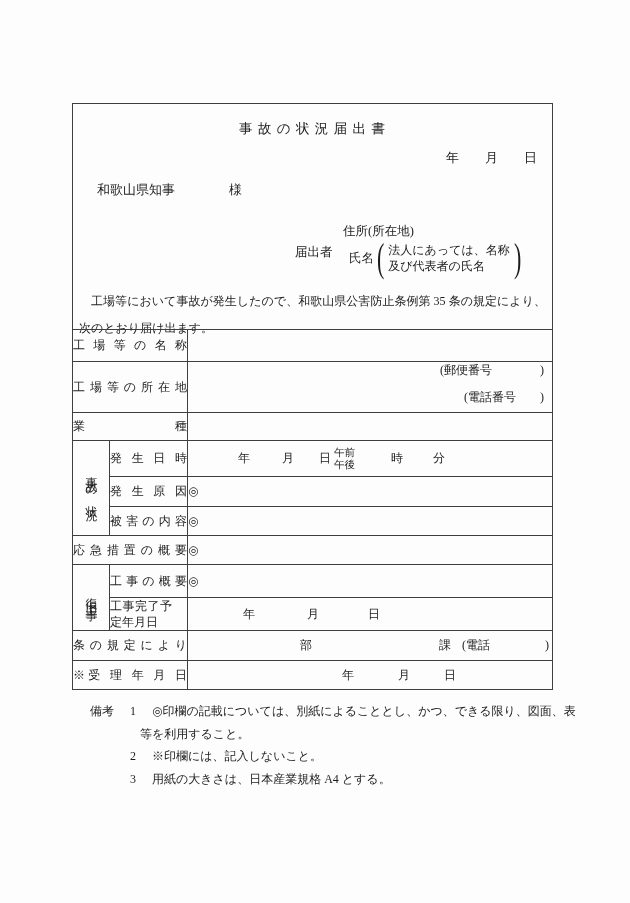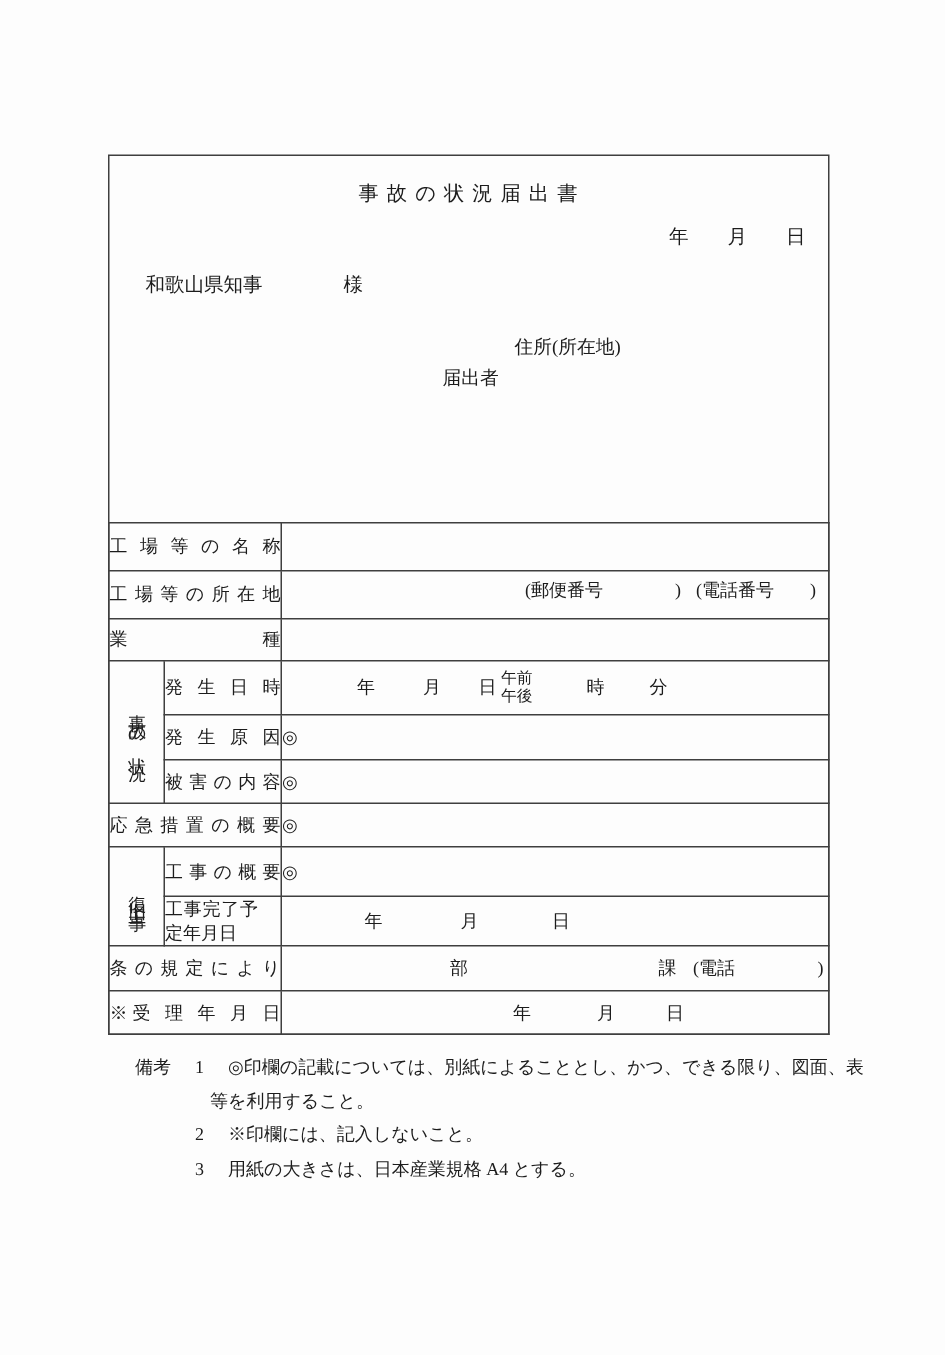--- a/index.html
+++ b/index.html
@@ -87,21 +87,21 @@
   .vtext {
     display: inline-block;
     writing-mode: vertical-lr;
     text-orientation: upright;
   }
   .vtext.sp5 { letter-spacing: 5px; }
   .vtext.sp4 { letter-spacing: 4px; }
   .mark-cell { padding-left: 18px; }
   .addr-cell > div {
     display: flex; justify-content: flex-end; align-items: flex-end;
-    height: 100%; gap: 10px; padding: 0 8px 6px 0;
+    height: 100%; gap: 10px; padding: 0 8px 6px 0; flex-direction: column;
   }
   .dt-cell > div { display: flex; align-items: center; }
   .dt-y { margin-left: 50px; } .dt-m { margin-left: 32px; } .dt-d { margin-left: 25px; }
   .ampm { margin-left: 3px; font-size: 10.5px; line-height: 12px; }
   .dt-h { margin-left: 36px; } .dt-min { margin-left: 30px; }
   .wrap-lbl { width: 62px; text-align: justify; line-height: 16px; }
   .cmp-y { margin-left: 55px; } .cmp-m { margin-left: 49px; } .cmp-d { margin-left: 46px; }
   .dept-bu { margin-left: 112px; } .dept-ka { margin-left: 124px; }
   .dept-tel { margin-left: 8px; } .dept-close { margin-left: 52px; }
   .rc-y { margin-left: 154px; } .rc-m { margin-left: 41px; } .rc-d { margin-left: 31px; }
@@ -130,21 +130,31 @@
     <div class="form-title">事 故 の 状 況 届 出 書</div>
 
     <div class="date-line">年　　月　　日</div>
 
     <div class="addressee-line">
       <span>和歌山県知事</span><span class="honorific">様</span>
     </div>
 
     <div class="notifier-label">届出者</div>
     <div class="addr-label">住所(所在地)</div>
-
+    <div class="name-row">
+      <span>氏名</span>
+      <span class="big-paren">(</span>
+      <span class="paren-note">
+        <span style="display:block">法人にあっては、名称</span>
+        <span style="display:block">及び代表者の氏名</span>
+      </span>
+      <span class="big-paren">)</span>
+    </div>
+
+    <div class="body-paragraph">　工場等において事故が発生したので、和歌山県公害防止条例第 35 条の規定により、次のとおり届け出ます。</div>
 
     <table class="form-table">
       <colgroup>
           <col class="col-a">
           <col class="col-b">
           <col>
         </colgroup>
 
       <tbody>
           <tr style="height:32px">

